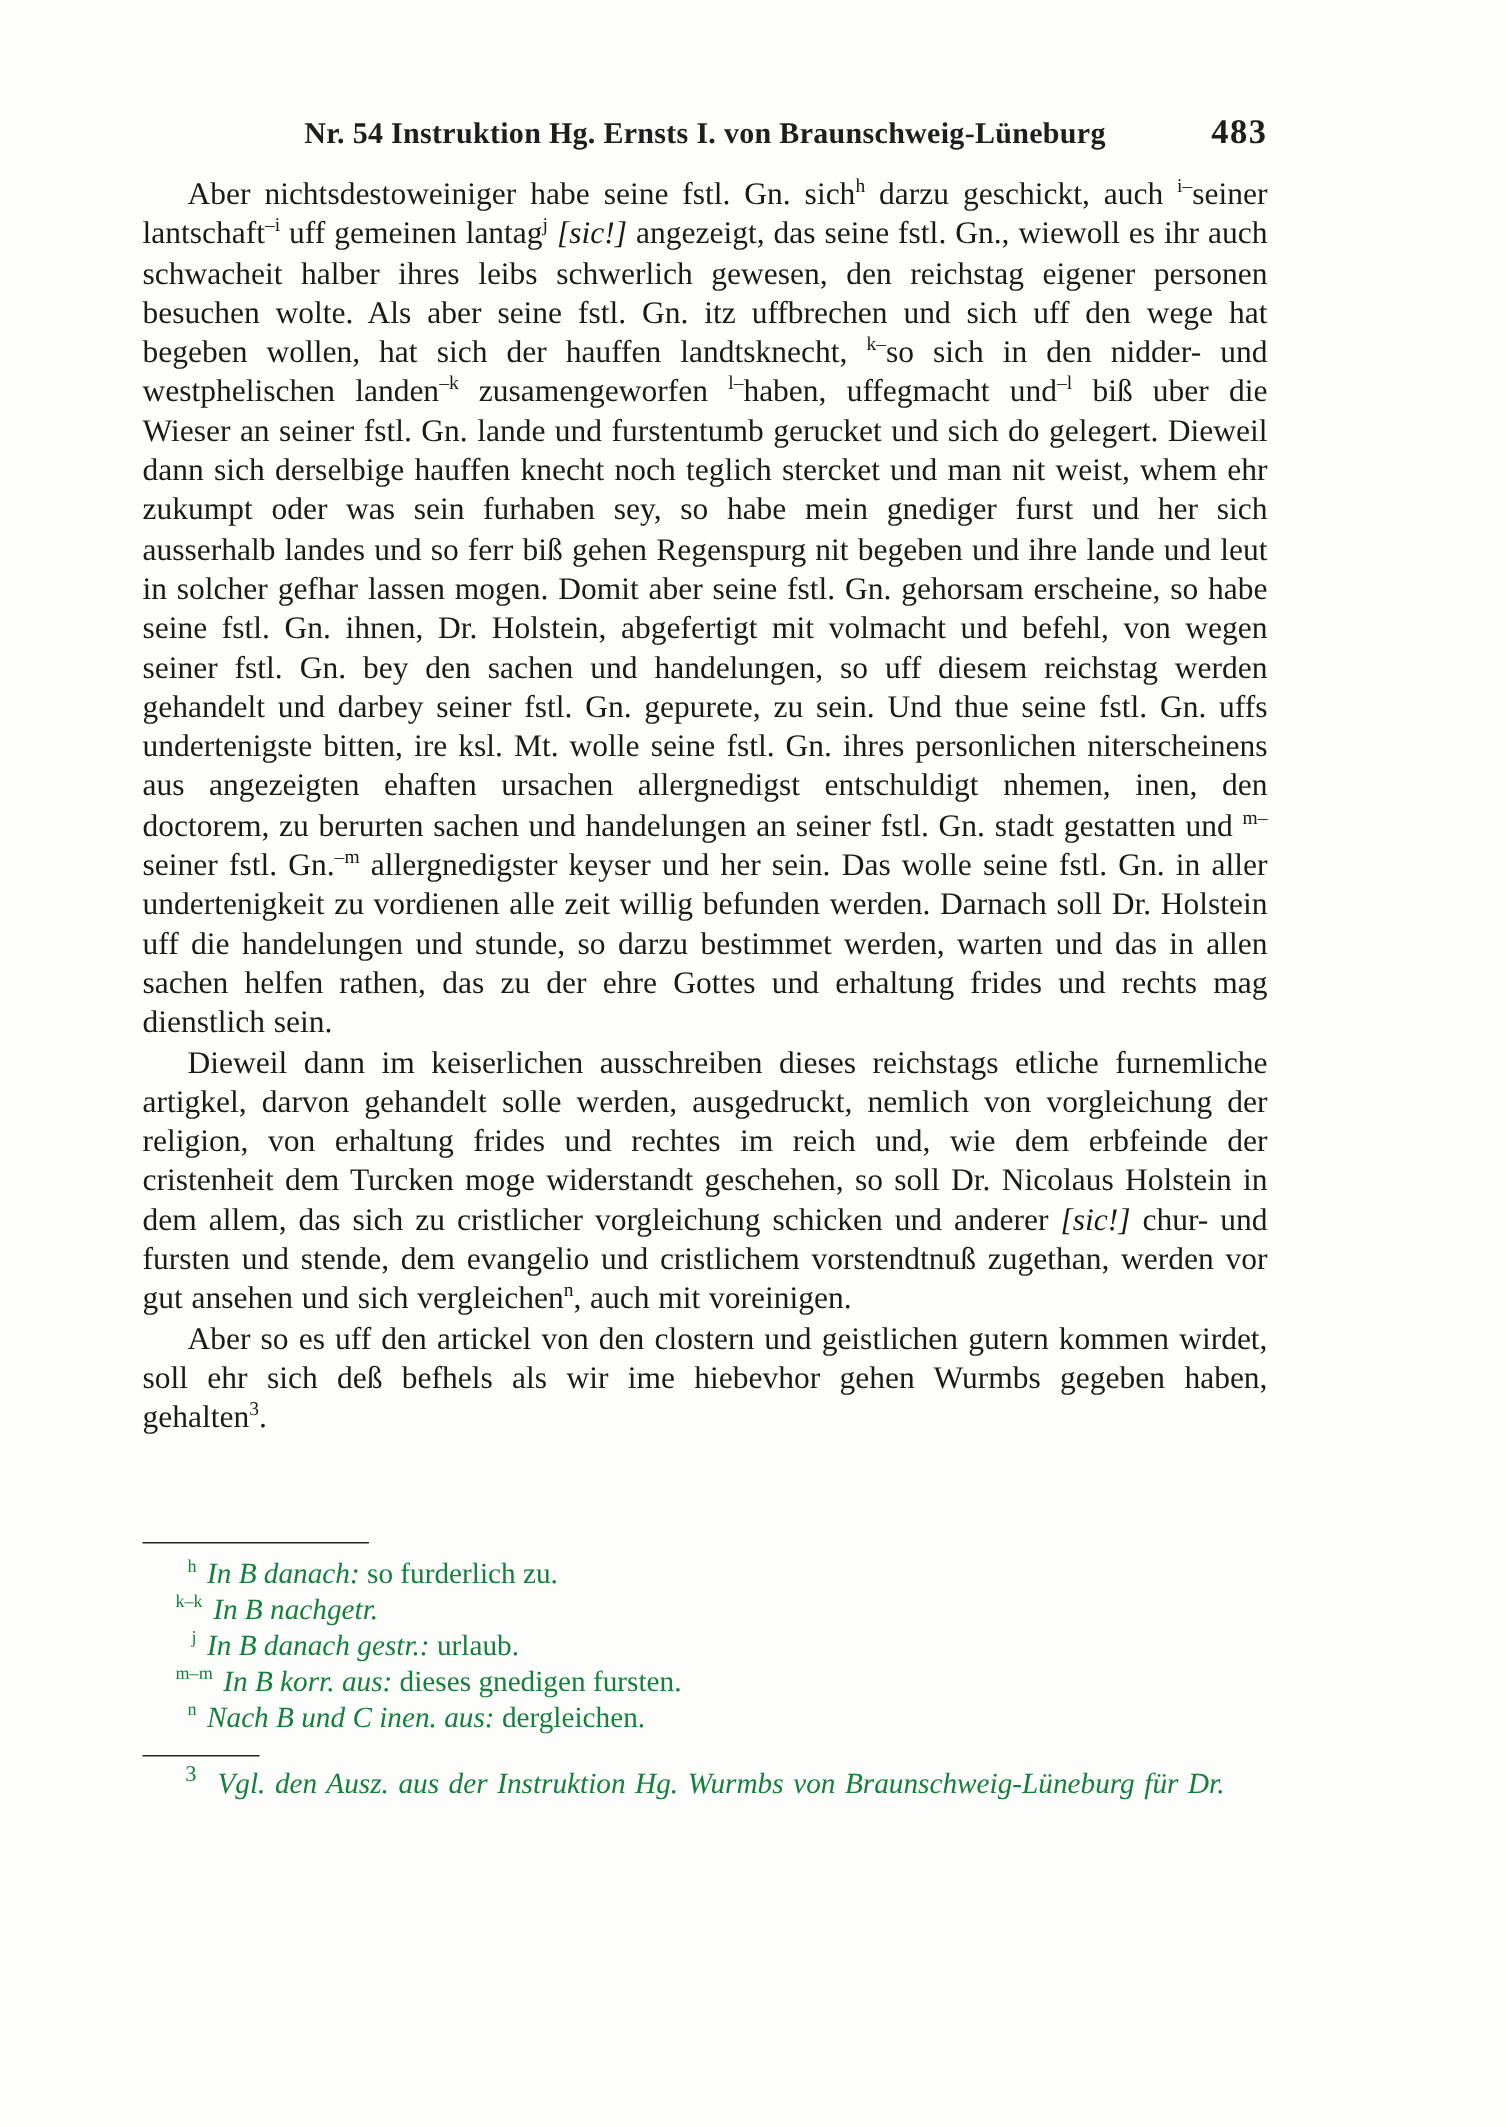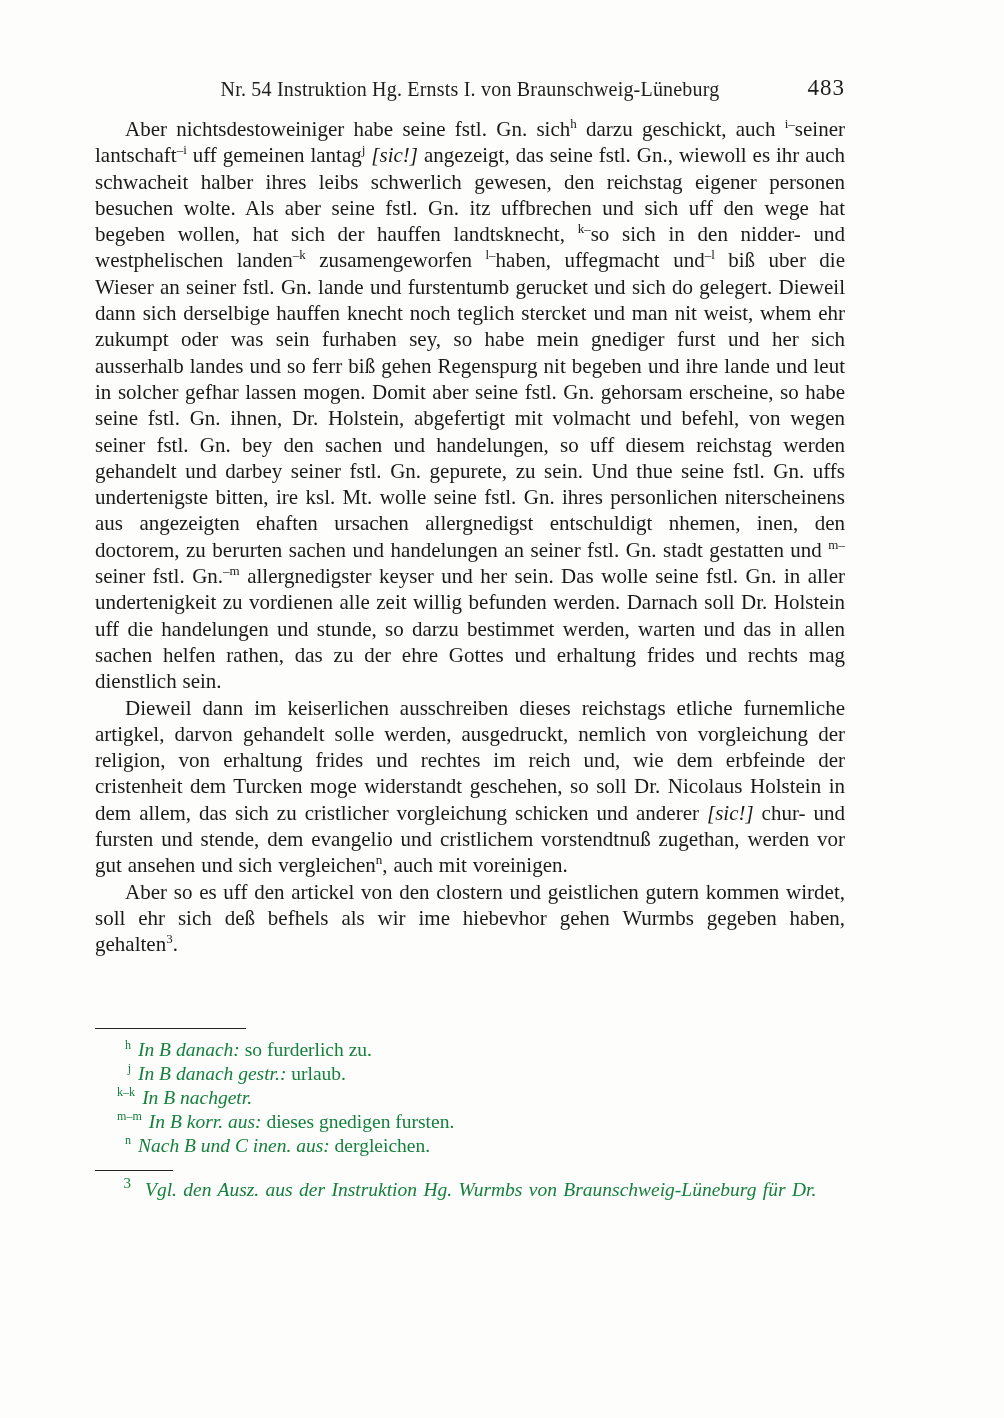--- a/index.html
+++ b/index.html
@@ -19,20 +19,21 @@
   
   .running-head {
     position: absolute;
     left: 95px;
     top: 78px;
     width: 750px;
     text-align: center;
     font-size: 20px;
     letter-spacing: 0.2px;
     color: #1e1e1e;
+    font-weight: bold;
   }
   .page-number {
     position: absolute;
     right: 0;
     top: -3px;
     font-size: 23px;
     text-align: left;
     letter-spacing: 1px;
   }
   
@@ -105,24 +106,24 @@
     <p class="para"><span>Aber so es uff den artickel von den clostern und geistlichen gutern kommen wirdet, soll ehr sich deß befhels als wir ime hiebevhor gehen Wurmbs gegeben haben, gehalten</span><sup>3</sup><span>.</span></p>
   </div>
 
   <div class="footnotes">
     <div class="fn-rule fn-rule-letters"></div>
 
     <div class="fn-line">
       <sup class="fn-marker">h</sup><span class="fn-text"><i>In B danach:</i><span> so furderlich zu.</span></span>
     </div>
     <div class="fn-line">
-      <sup class="fn-marker">j</sup><span class="fn-text"><i>In B danach gestr.:</i><span> urlaub.</span></span>
+      <sup class="fn-marker">k–k</sup><span class="fn-text"><i>In B nachgetr.</i></span>
     </div>
     <div class="fn-line">
-      <sup class="fn-marker">k–k</sup><span class="fn-text"><i>In B nachgetr.</i></span>
+      <sup class="fn-marker">j</sup><span class="fn-text"><i>In B danach gestr.:</i><span> urlaub.</span></span>
     </div>
     <div class="fn-line">
       <sup class="fn-marker">m–m</sup><span class="fn-text"><i>In B korr. aus:</i><span> dieses gnedigen fursten.</span></span>
     </div>
     <div class="fn-line">
       <sup class="fn-marker">n</sup><span class="fn-text"><i>Nach B und C inen. aus:</i><span> dergleichen.</span></span>
     </div>
 
     <div class="fn-rule fn-rule-num"></div>
 

